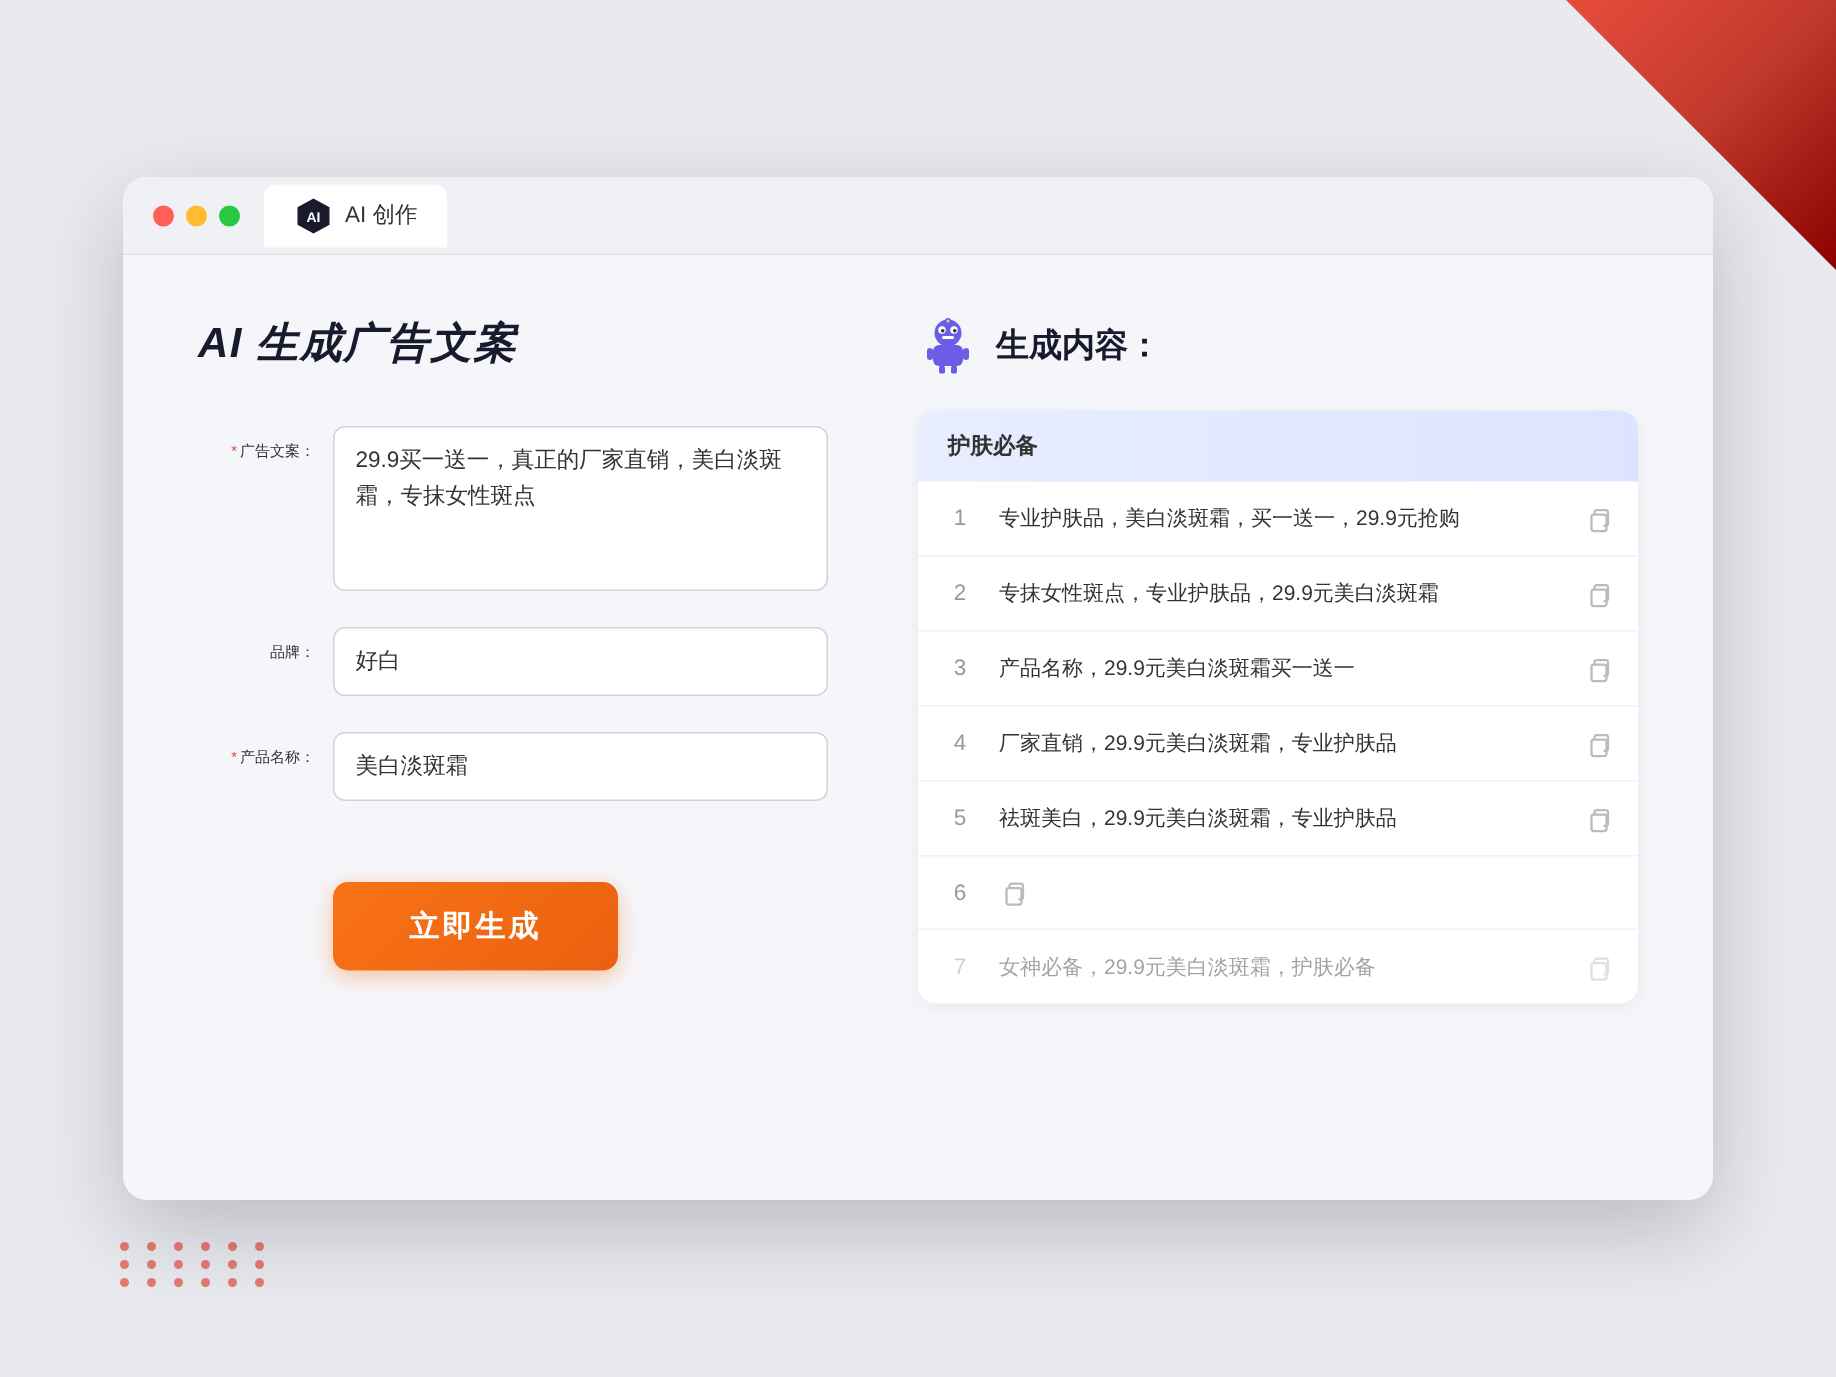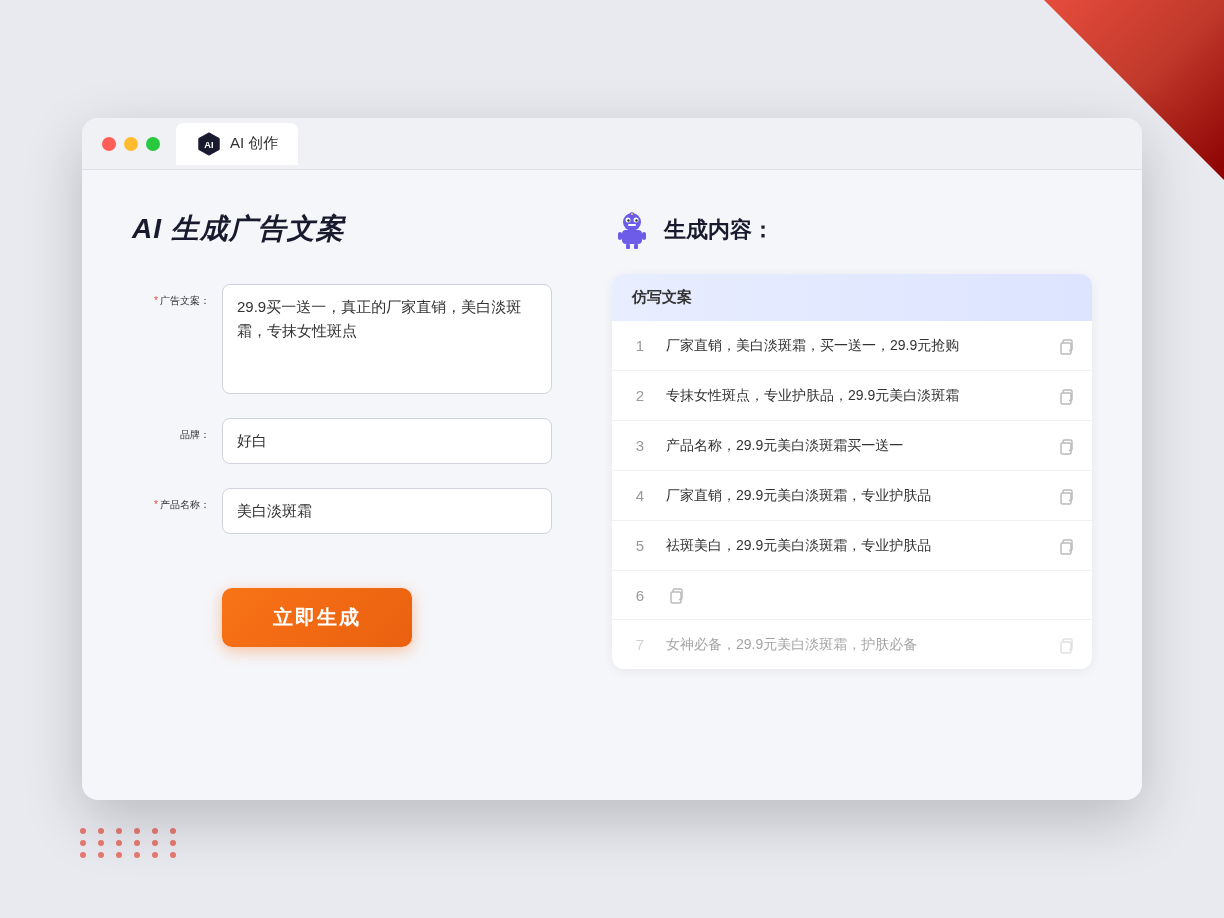--- a/index.html
+++ b/index.html
@@ -333,26 +333,26 @@
           <rect x="10" y="20" width="20" height="14" rx="4" fill="#6c5ce7"></rect>
           <rect x="14" y="34" width="4" height="5" rx="1" fill="#6c5ce7"></rect>
           <rect x="22" y="34" width="4" height="5" rx="1" fill="#6c5ce7"></rect>
           <rect x="6" y="22" width="4" height="8" rx="2" fill="#6c5ce7"></rect>
           <rect x="30" y="22" width="4" height="8" rx="2" fill="#6c5ce7"></rect>
         </svg>
         <span class="right-title">生成内容：</span>
       </div>
 
       <div class="results-container">
-        <div class="results-header">仿写文案</div>
+        <div class="results-header">护肤必备</div>
 
         <div id="results-list">
             <div class="result-row">
               <span class="row-number">1</span>
-              <span class="row-text">厂家直销，美白淡斑霜，买一送一，29.9元抢购</span>
+              <span class="row-text">专业护肤品，美白淡斑霜，买一送一，29.9元抢购</span>
               <svg class="copy-icon" viewBox="0 0 20 20">
                 <rect x="5" y="7" width="10" height="11" rx="1.5" stroke="#bbb" stroke-width="1.5" fill="none"></rect>
     <path d="M7 7V5.5A1.5 1.5 0 0 1 8.5 4h6A1.5 1.5 0 0 1 16 5.5V13a1.5 1.5 0 0 1-1.5 1.5H13" stroke="#bbb" stroke-width="1.5" fill="none"></path>
               </svg>
             </div>
             <div class="result-row">
               <span class="row-number">2</span>
               <span class="row-text">专抹女性斑点，专业护肤品，29.9元美白淡斑霜</span>
               <svg class="copy-icon" viewBox="0 0 20 20">
                 <rect x="5" y="7" width="10" height="11" rx="1.5" stroke="#bbb" stroke-width="1.5" fill="none"></rect>

